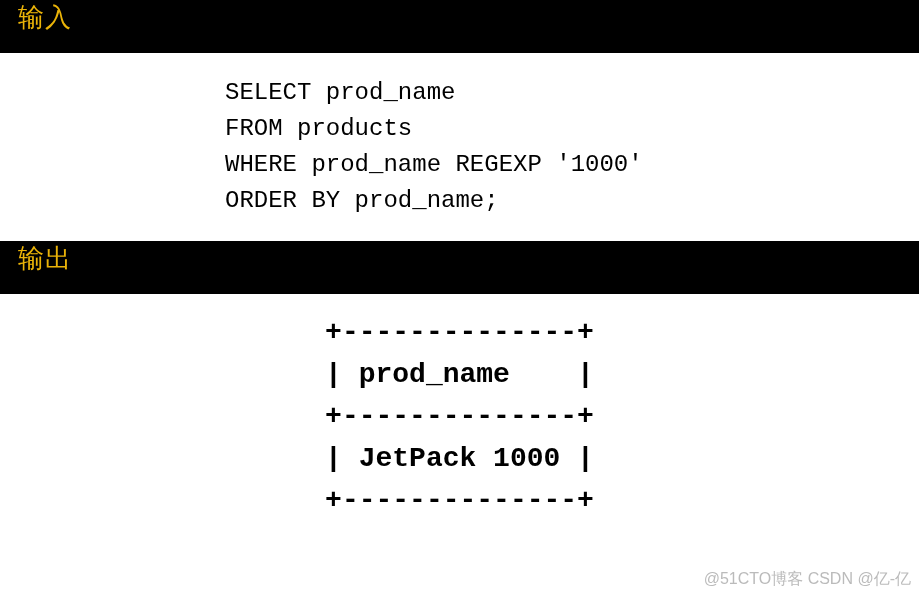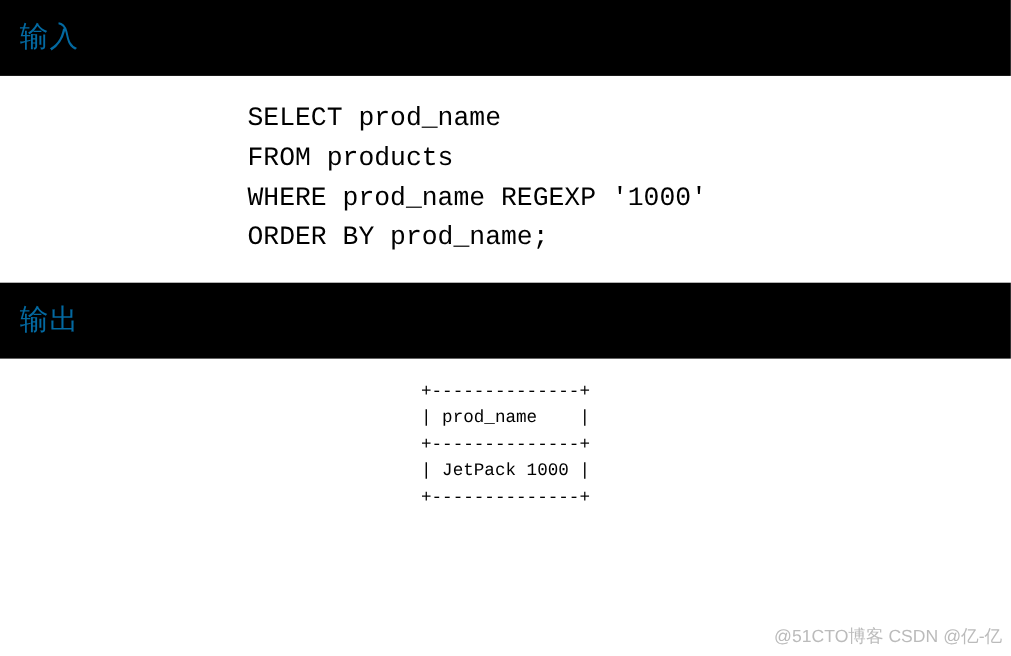--- a/index.html
+++ b/index.html
@@ -7,42 +7,43 @@
     padding: 0;
     font-family: "Consolas", "Menlo", "Courier New", monospace;
     background: #fff;
     width: 919px;
     height: 596px;
     overflow: hidden;
     position: relative;
   }
   .header-bar {
     background: #000;
-    color: #0369a1;
+    color: #eab308;
     font-size: 26px;
-    padding: 16px 18px 18px 18px;
+    padding: 0 18px 18px 18px;
     font-family: "Microsoft YaHei", "SimSun", sans-serif;
     letter-spacing: 1px;
   }
   .code-block {
     font-size: 24px;
     line-height: 1.5;
     padding: 22px 0 22px 225px;
     color: #000;
     white-space: pre;
     font-family: "Consolas", "Menlo", "Courier New", monospace;
   }
   .output-block {
-    font-size: 16px;
+    font-size: 28px;
     line-height: 1.5;
     padding: 18px 0 0 0;
     text-align: center;
     color: #000;
     white-space: pre;
     font-family: "Consolas", "Menlo", "Courier New", monospace;
+    font-weight: bold;
   }
   .output-block .mono {
     display: inline-block;
     text-align: left;
   }
   .watermark {
     position: absolute;
     right: 8px;
     bottom: 6px;
     font-size: 16px;

